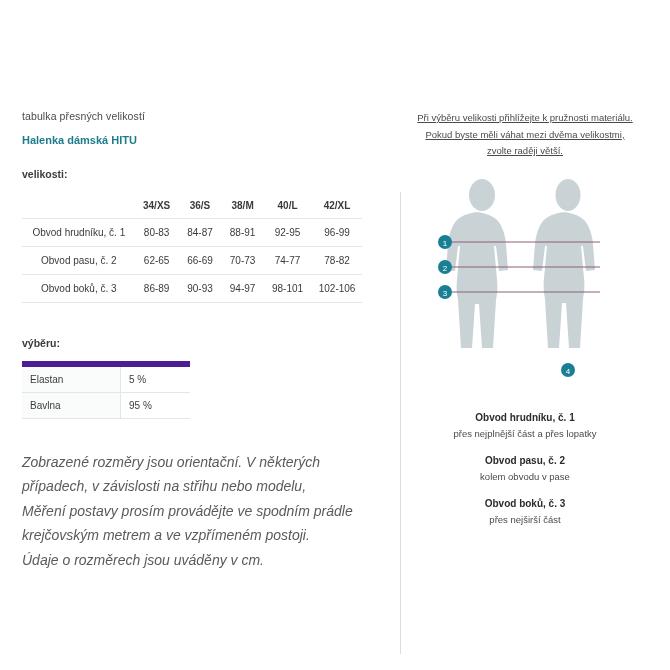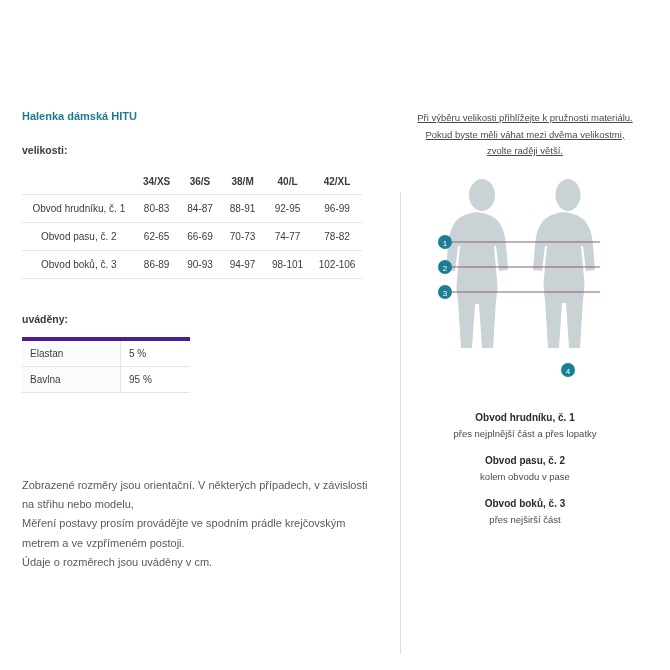--- a/index.html
+++ b/index.html
@@ -114,31 +114,32 @@
   table.composition td {
     padding: 7px 8px;
     border-bottom: 1px solid #e2e6e8;
   }
   table.composition tr td:first-child {
     width: 82px;
     border-right: 1px solid #e2e6e8;
     background: #fafbfb;
   }
   table.composition tr:first-child td {
-    border-top: 4px solid #4c1d95;
+    border-top: 6px solid #4c1d95;
   }
 
   .footnote {
     position: absolute;
     left: 22px;
     bottom: 16px;
     width: 350px;
-    font-size: 11px;
+    font-size: 14px;
     line-height: 1.75;
     color: #5a5a5a;
+    font-style: italic;
   }
 
   
   .right {
     width: 288px;
     box-sizing: border-box;
     padding: 22px 24px 0 22px;
     text-align: center;
   }
 
@@ -179,20 +180,21 @@
 </style>
 </head>
 <body>
 
 <div class="page">
 
   <div class="content">
 
     <div class="left">
 
+      <p class="kicker">tabulka přesných velikostí</p>
       <h1 class="title">Halenka dámská HITU</h1>
 
       <p class="section-label">velikosti:</p>
 
       <table class="sizes">
         <thead>
           <tr>
             <th></th>
             <th class="col">34/XS</th>
             <th class="col">36/S</th>
@@ -224,21 +226,21 @@
             <td>90-93</td>
             <td>94-97</td>
             <td>98-101</td>
             <td>102-106</td>
           </tr>
         </tbody>
       </table>
 
       <div class="spacer-composition"></div>
 
-      <p class="section-label">uváděny:</p>
+      <p class="section-label">výběru:</p>
 
       <table class="composition">
         <tbody>
           <tr>
             <td>Elastan</td>
             <td>5 %</td>
           </tr>
           <tr>
             <td>Bavlna</td>
             <td>95 %</td>

